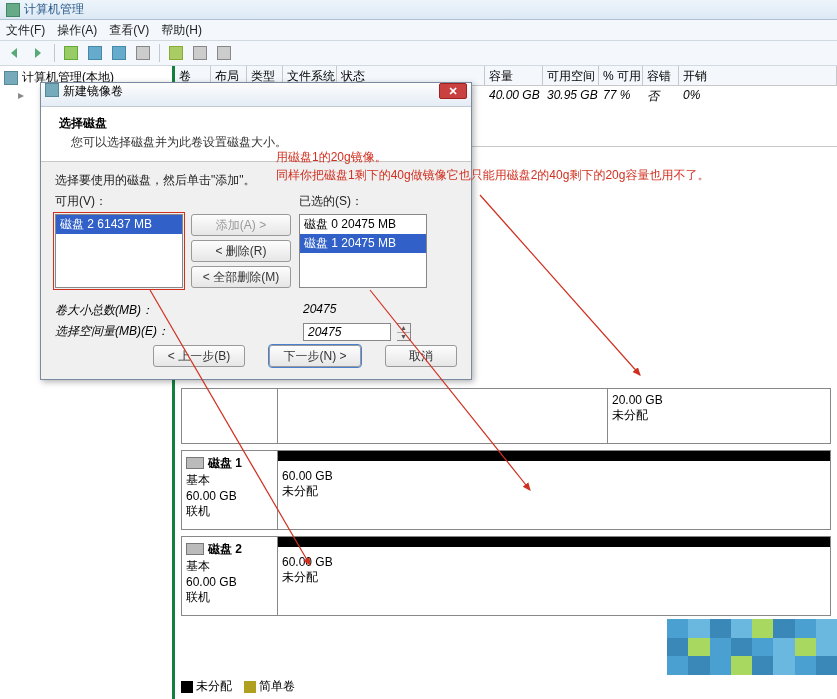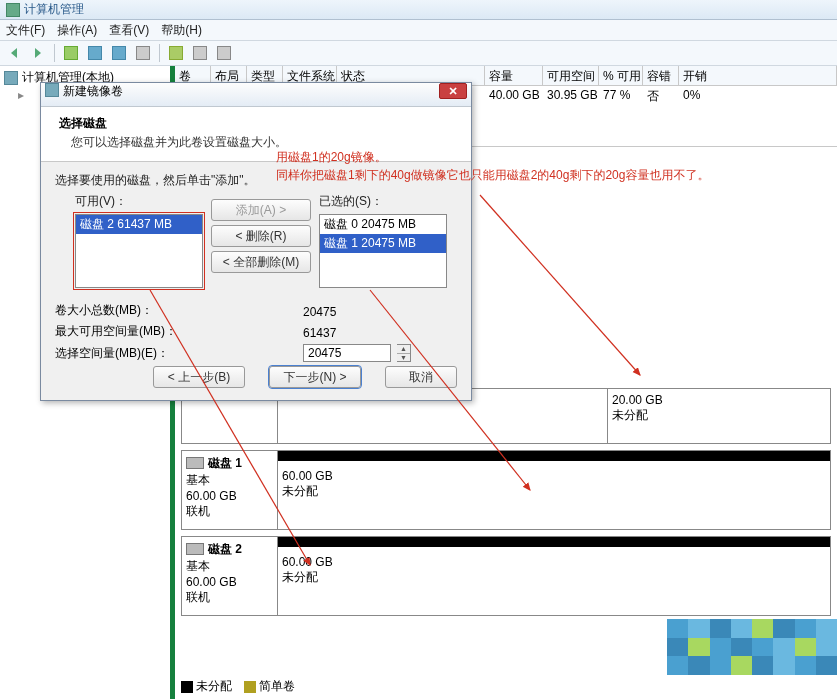--- a/index.html
+++ b/index.html
@@ -17,31 +17,31 @@
 .toolbar { background: #f4f8fc; height: 26px; border-top:1px solid #d0d8e0; border-bottom:1px solid #d0d8e0; display:flex; align-items:center; padding:0 4px; gap:4px;}
 .tbtn { width:20px; height:20px; border:1px solid transparent; display:flex; align-items:center; justify-content:center; border-radius:2px;}
 .arr-l,.arr-r{ width:0;height:0;border-top:5px solid transparent;border-bottom:5px solid transparent;}
 .arr-l{border-right:6px solid #5a7;}
 .arr-r{border-left:6px solid #5a7;}
 .sep{width:1px;height:18px;background:#c0c8d0;margin:0 2px;}
 .ic{width:14px;height:14px;display:inline-block;}
 
 
 .main { display:flex; height: 633px; background:#fff;}
-.tree { width:175px; border-right:5px solid #15803d; background:#fff; padding:2px;}
+.tree { width:175px; border-right:3px solid #15803d; background:#fff; padding:2px;}
 .tree-row{display:flex;align-items:center;gap:4px;padding:1px 2px;}
 .tree-exp{color:#888;width:10px;text-align:center;}
 .tree-ic{width:14px;height:14px;background:#7ab;border:1px solid #589;}
 
 .content { flex:1; display:flex; flex-direction:column; background:#fff;}
 .col-headers{display:flex;height:20px;background:#f4f8fc;border-bottom:1px solid #c8c8c8;}
 .ch{border-right:1px solid #c8c8c8;padding:2px 4px;white-space:nowrap;}
 
 .upper-list{height:60px;position:relative;}
-.row{display:flex;padding:1px 0;}
+.row{display:flex;padding:1px 0;font-style:italic;}
 .cell{padding:1px 4px;white-space:nowrap;}
 
 
 .disk-area{flex:1;border-top:1px solid #c8c8c8;overflow:hidden;position:relative;padding-top:240px;}
 .disk-row{display:flex;border:1px solid #888;margin:6px 6px 0 6px;height:80px;background:#fff;}
 .disk-row.half{height:56px;}
 .disk-label{width:96px;border-right:1px solid #888;padding:4px;display:flex;flex-direction:column;gap:0;}
 .disk-label .hd-ic{width:18px;height:12px;background:#bbb;border:1px solid #777;margin-bottom:2px;}
 .disk-vol{flex:1;padding:4px;position:relative;}
 .disk-vol .stripe{position:absolute;top:0;left:0;right:0;height:10px;background:#000;}
@@ -56,31 +56,31 @@
 
 .dialog{position:absolute;left:40px;top:82px;width:432px;background:#f0f0f0;border:1px solid #7a8aa0;box-shadow:2px 2px 6px rgba(0,0,0,.3);}
 .dlg-title{height:24px;background:linear-gradient(#fdfdfd,#e4ecf5);display:flex;align-items:flex-start;padding:0 4px;border-bottom:1px solid #c0c8d0;}
 .dlg-title .ic2{width:14px;height:14px;background:#7ab;border:1px solid #589;margin-right:4px;}
 .dlg-close{width:28px;height:16px;background:#c94040;border:1px solid #a02020;border-radius:2px;color:#fff;display:flex;align-items:center;justify-content:center;font-weight:bold;font-size:11px;margin-left:auto;}
 .dlg-body{padding:8px 14px 12px 14px;background:#f0f0f0;}
 .dlg-head{background:#fff;margin:-8px -14px 10px -14px;padding:8px 18px 10px 18px;border-bottom:1px solid #c8c8c8;}
 .dlg-head b{font-size:12px;}
 .dlg-head p{margin-left:12px;margin-top:2px;color:#333;}
 .label{margin:8px 0 4px 0;color:#222;}
-.lists{display:flex;gap:8px;align-items:flex-start;margin-left:20px;}
+.lists{display:flex;gap:8px;align-items:flex-end;}
 .listbox{width:128px;height:74px;background:#fff;border:1px solid #888;overflow:hidden;}
 .listbox.redmark{outline:1px solid #d03020;outline-offset:1px;}
 .li{padding:1px 4px;white-space:nowrap;}
 .li.sel{background:#3060c8;color:#fff;}
 .btns{display:flex;flex-direction:column;gap:4px;width:100px;margin-top:6px;}
 .wbtn{height:22px;background:linear-gradient(#fdfdfd,#e6e6e6);border:1px solid #999;border-radius:3px;display:flex;align-items:center;justify-content:center;color:#333;}
 .wbtn.dis{color:#999;}
 .wbtn.primary{outline:1px solid #4a80d0;}
 .fields{margin-top:14px;}
-.frow{display:flex;align-items:flex-end;margin:4px 0;gap:6px;}
+.frow{display:flex;align-items:flex-start;margin:4px 0;gap:6px;font-style:italic;}
 .frow label{width:156px;}
 .fval{width:88px;height:18px;background:#fff;border:1px solid #888;padding:1px 4px;}
 .spin{width:14px;height:18px;border:1px solid #888;border-left:none;background:#eee;display:flex;flex-direction:column;}
 .spin div{flex:1;display:flex;align-items:center;justify-content:center;font-size:7px;color:#555;border-bottom:1px solid #aaa;}
 .spin div:last-child{border:none;}
 .dlg-btns{display:flex;justify-content:flex-end;gap:24px;margin-top:0;}
 
 
 .annot{position:absolute;color:#d03020;font-size:12px;line-height:1.5;left:276px;top:148px;right:4px;}
 svg.overlay{position:absolute;left:0;top:0;pointer-events:none;}
@@ -272,25 +272,20 @@
       </div>
     </div>
 
     <div class="fields">
       <div class="frow">
         <label>卷大小总数(MB)：</label>
         <span style="width:80px"></span>
         <span>20475</span>
       </div>
       <div class="frow">
-        <label>最大可用空间量(MB)：</label>
-        <span style="width:80px"></span>
-        <span>61437</span>
-      </div>
-      <div class="frow">
         <label>选择空间量(MB)(E)：</label>
         <span style="width:80px"></span>
         <div class="fval">20475</div>
         <div class="spin">
             <div>▲</div>
             <div>▼</div>
           </div>
       </div>
     </div>
 

